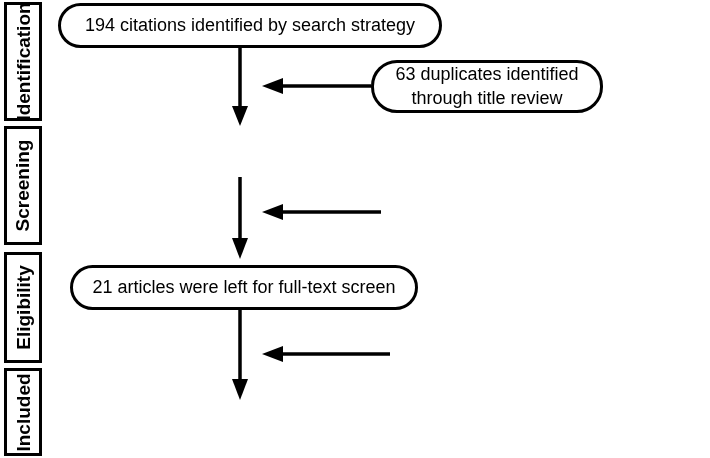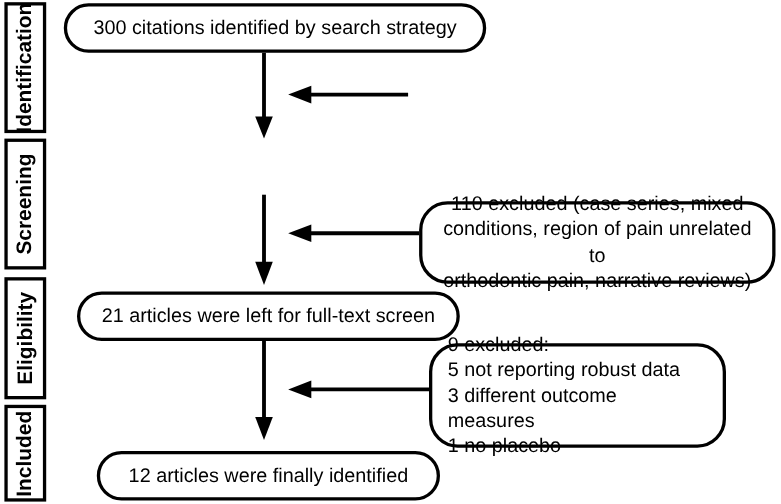--- a/index.html
+++ b/index.html
@@ -128,39 +128,29 @@
 
   <div class="stage-box" style="left:4px; top:252px; width:38px; height:111px;">
     <span class="stage-label">Eligibility</span>
   </div>
 
   <div class="stage-box" style="left:4px; top:368px; width:38px; height:88px;">
     <span class="stage-label">Included</span>
   </div>
 
   <div class="flow-box" style="left:58px; top:3px; width:384px; height:45px;">
-    <span class="txt">300 citations identified by search strategy</span>
+    <span class="txt">194 citations identified by search strategy</span>
   </div>
 
 
   <div class="flow-box" style="left:70px; top:265px; width:348px; height:45px;align-items:center;">
     <span class="txt">21 articles were left for full-text screen</span>
   </div>
 
-  <div class="flow-box" style="left:88px; top:410px; width:312px; height:45px;">
-    <span class="txt">12 articles were finally identified</span>
+
+  <div class="flow-box multiline" style="left:371px; top:60px; width:232px; height:53px;">
+    <span class="txt">63 duplicates identified
+through title review</span>
   </div>
 
 
-  <div class="flow-box multiline" style="left:381px; top:183px; width:324px; height:75px;">
-    <span class="txt">110 excluded (case series, mixed
-conditions, region of pain unrelated to
-orthodontic pain, narrative reviews)</span>
-  </div>
-
-  <div class="flow-box multiline left-align" style="left:390px; top:312px; width:270px; height:95px;">
-    <span class="txt">9 excluded:
-5 not reporting robust data
-3 different outcome measures
-1 no placebo</span>
-  </div>
 
 </div>
 
 </body></html>

